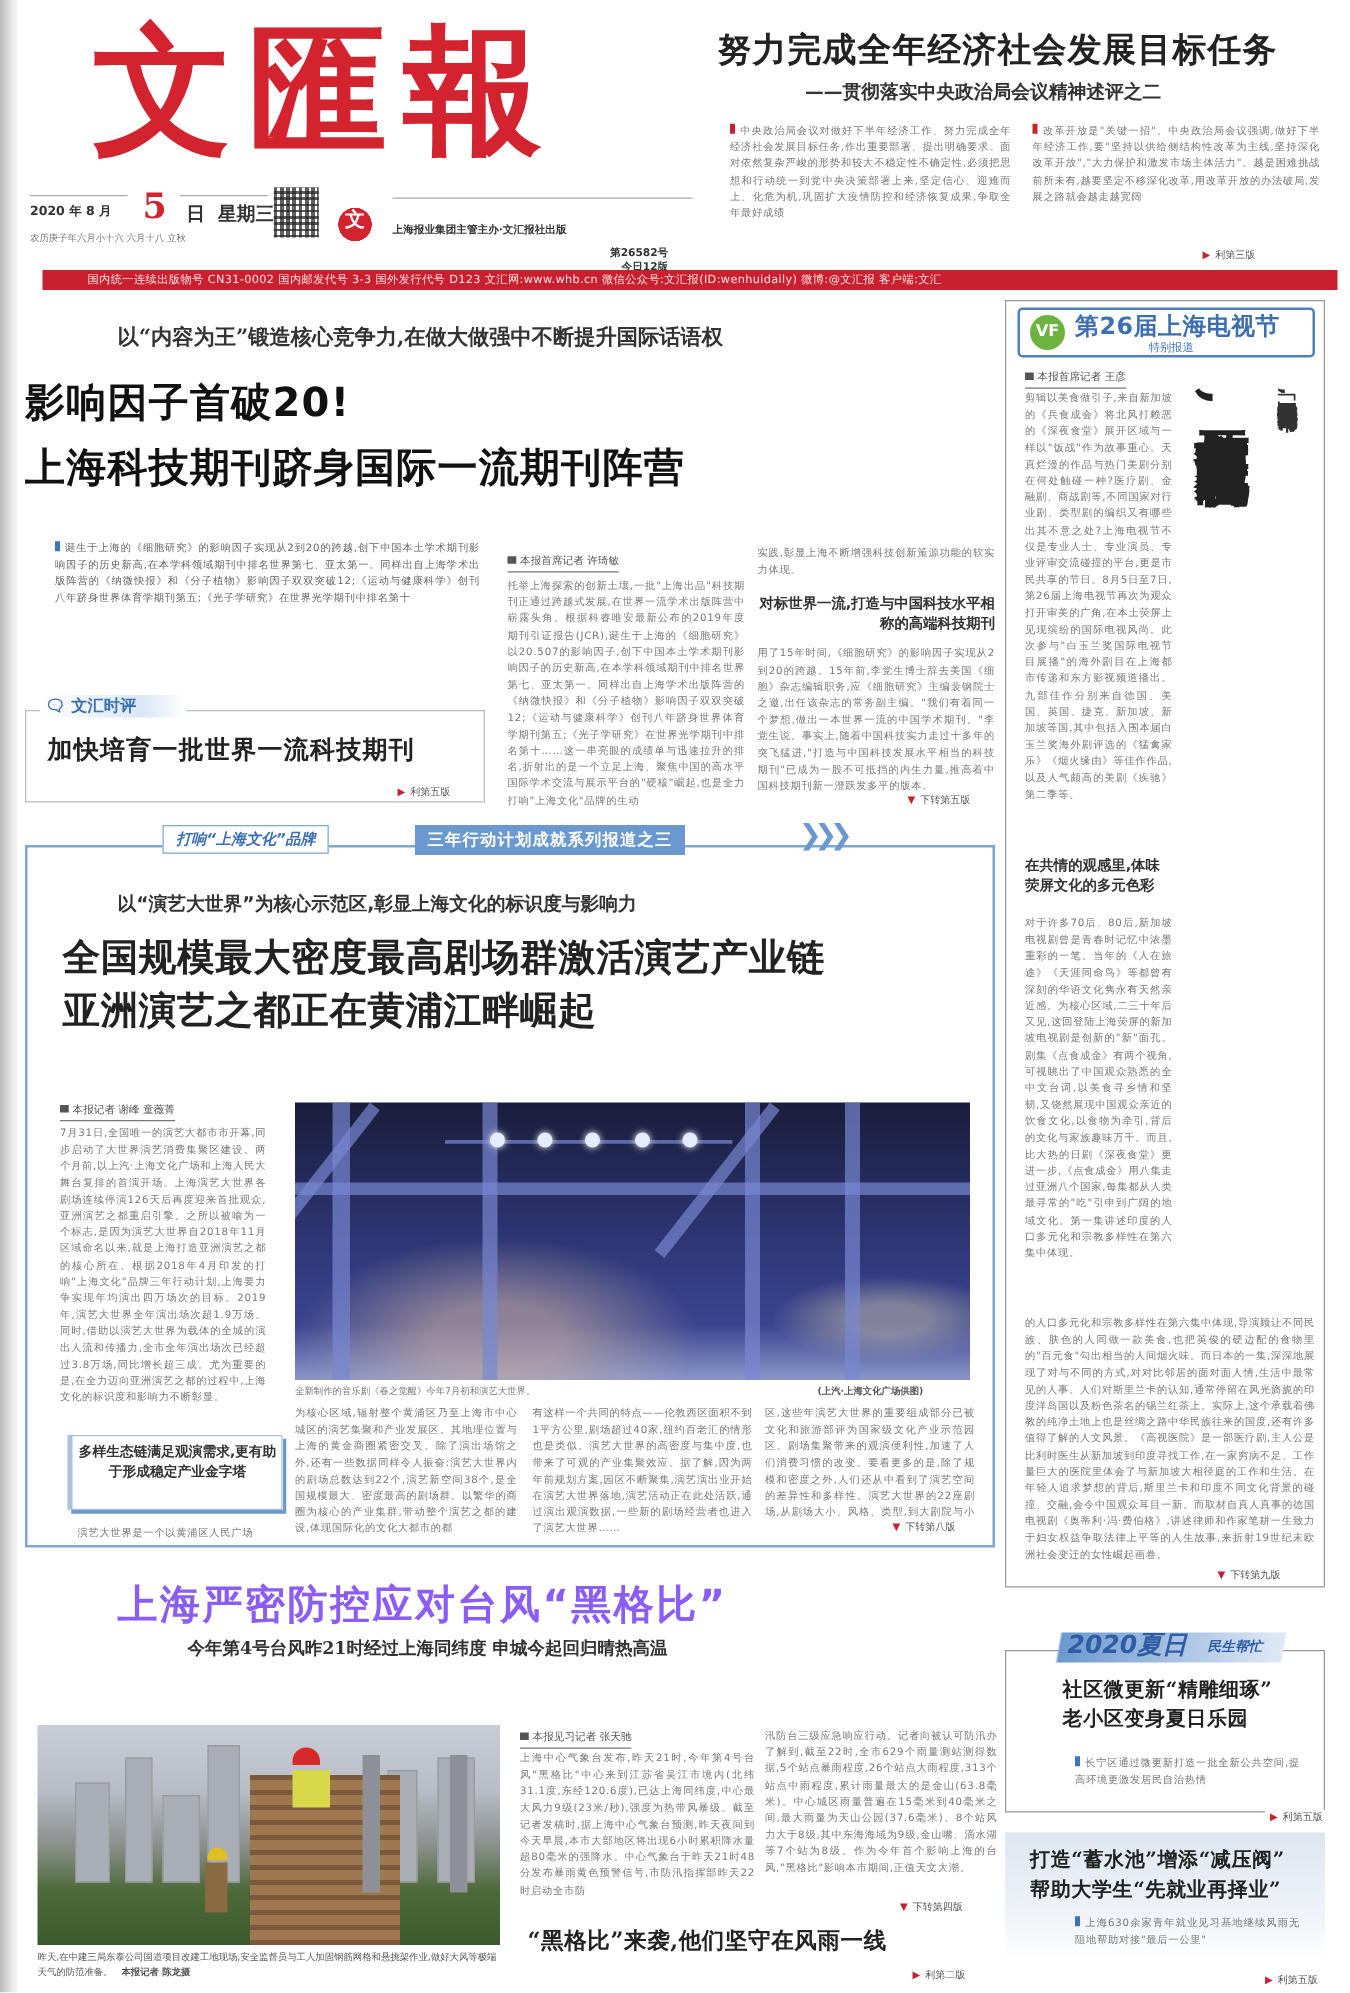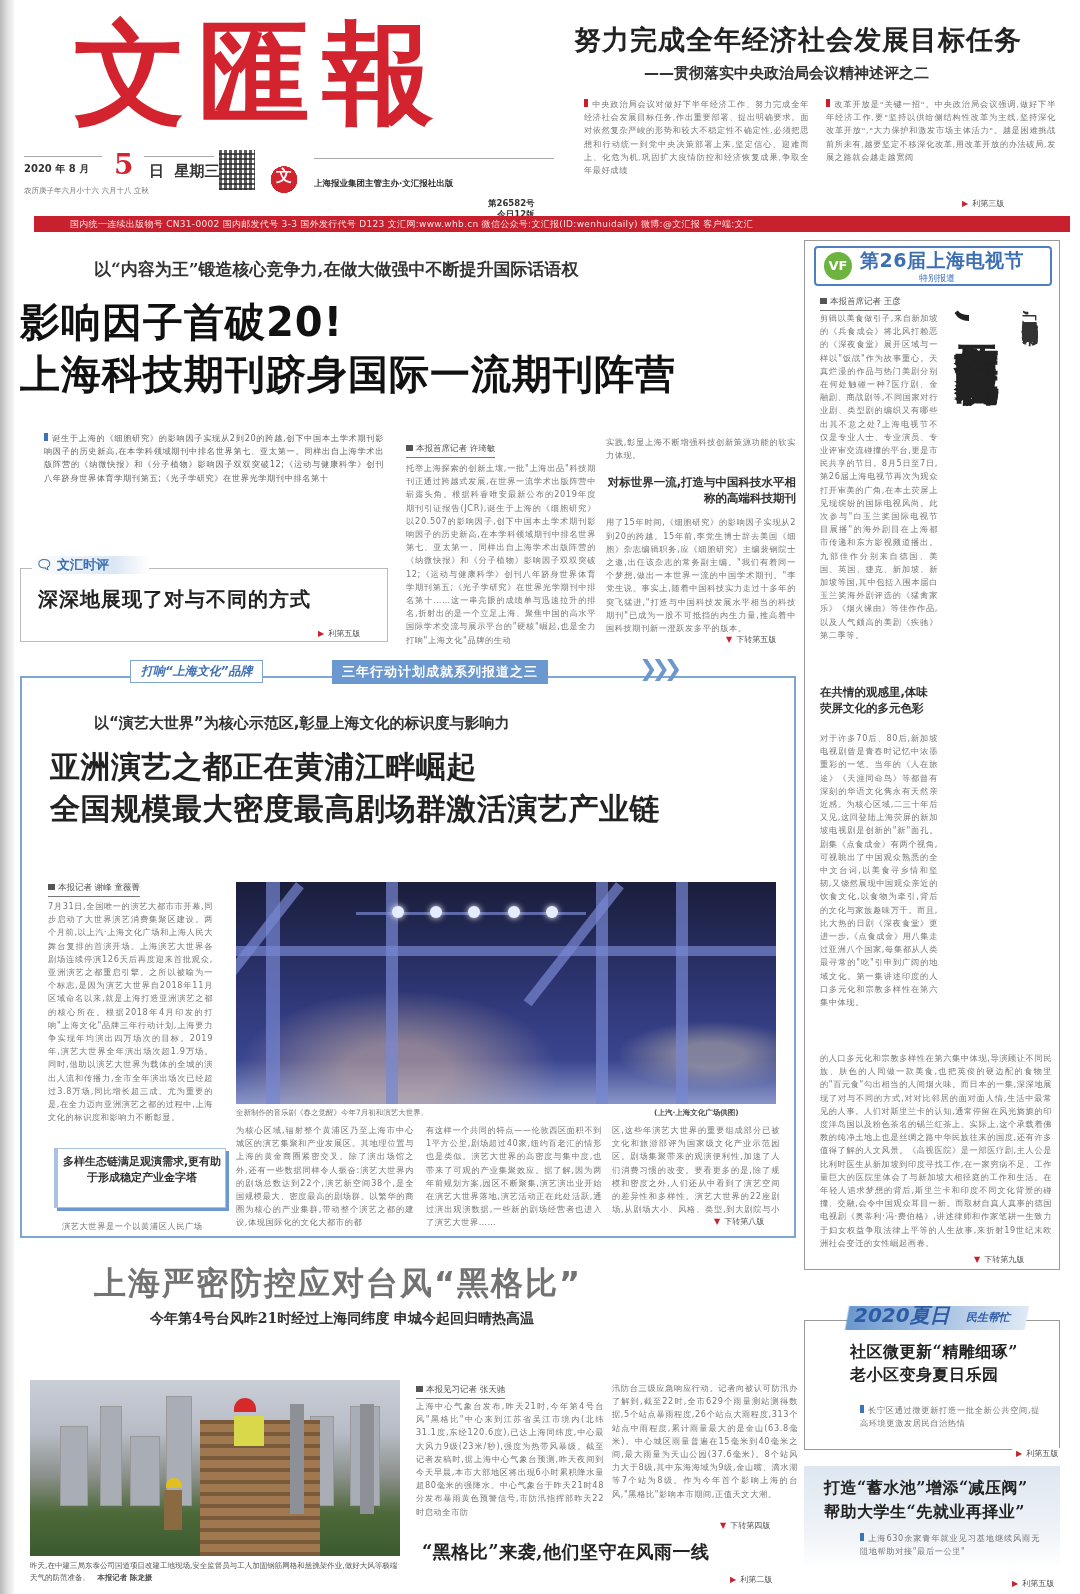--- a/index.html
+++ b/index.html
@@ -42,21 +42,21 @@
   .top-col1 { left: 570px; top: 98px; width: 225px; }
   .top-col2 { left: 812px; top: 98px; width: 230px; }
   .mark-red { display:inline-block; width:4px; height:8px; background:#c8202e; margin-right:4px; }
   .mark-blue { display:inline-block; width:4px; height:8px; background:#3d74b8; margin-right:4px; }
 
   .redbar { left: 20px; top: 216px; width: 1036px; height: 16px; background: #c8202e;
     color: #fbe0e3; font-size: 9px; line-height: 16px; padding-left: 36px; white-space: nowrap; letter-spacing: 0.3px; }
 
   
   .lead-kicker { left: 80px; top: 258px; font-family: "DejaVu Serif", serif; font-size: 17px; font-weight: bold; color:#333; }
-  .lead-h1 { left: 6px; top: 296px; font-size: 40px; font-weight: bold; color: #111; letter-spacing: 1px; line-height: 52px; }
+  .lead-h1 { left: 6px; top: 296px; font-size: 32px; font-weight: bold; color: #111; letter-spacing: 1px; line-height: 52px; }
   .lead-intro { left: 30px; top: 432px; width: 340px; }
   .commentary { left: 6px; top: 568px; width: 368px; height: 74px; border: 1px solid #bbb; }
   .commentary-tab { left: 18px; top: 556px; background: linear-gradient(to right, #fff 0, #dbe6f3 70%, #fff); padding: 0 40px 0 4px;
     font-size: 13px; color: #3a6fb0; font-weight: bold; }
   .commentary-title { left: 24px; top: 586px; font-family: "DejaVu Serif", serif; font-size: 20px; font-weight: bold; color: #222; letter-spacing: 1px; }
   .commentary-jump { left: 304px; top: 628px; }
   .col-mid { left: 392px; top: 436px; width: 190px; }
   .col-right { left: 592px; top: 436px; width: 190px; }
   .subhead-small { font-size: 11.5px; font-weight: bold; color: #333; line-height: 16px; text-align: right; }
 
@@ -94,21 +94,21 @@
   .photo-caption { left: 222px; top: 1108px; font-size: 7.5px; color: #777; }
   .photo-credit { left: 640px; top: 1108px; font-size: 7.5px; color: #555; font-weight:bold; }
   .pull-box { left: 40px; top: 1148px; width: 172px; height: 60px; border: 1px solid #aac1df; border-left: 4px solid #aac1df; box-shadow: 3px 3px 0 #6b98cf; }
   .pull-text { left: 48px; top: 1154px; width: 160px; font-size: 11px; font-weight: bold; color: #333; line-height: 16px; text-align:center;}
   .culture-tail { left: 48px; top: 1220px; width: 170px; }
   .culture-col2 { left: 222px; top: 1124px; width: 178px; }
   .culture-col3 { left: 412px; top: 1124px; width: 176px; }
   .culture-col4 { left: 598px; top: 1124px; width: 168px; }
 
   
-  .ty-h1 { left: 80px; top: 1262px; font-size: 32px; font-weight: bold; color: #737373; letter-spacing: 2px; }
+  .ty-h1 { left: 80px; top: 1262px; font-size: 32px; font-weight: bold; color: #8b5cf6; letter-spacing: 2px; }
   .ty-sub { left: 136px; top: 1310px; font-family: "DejaVu Serif", serif; font-size: 14px; font-weight: bold; color: #333; }
   .ty-photo { left: 16px; top: 1380px; width: 370px; height: 176px; overflow:hidden;
     background: linear-gradient(to bottom, #c8cdd6 0%, #b7bcc6 30%, #8a8f8a 55%, #4e6a3a 75%, #3a5a2e 100%); }
   .building { position:absolute; bottom: 50px; background: #a9adb5; border: 1px solid #999; }
   .ty-caption { left: 16px; top: 1560px; width: 370px; font-size: 7.5px; color: #555; line-height: 12px; }
   .ty-byline { left: 402px; top: 1384px; }
   .ty-col1 { left: 402px; top: 1400px; width: 188px; }
   .ty-col2 { left: 598px; top: 1382px; width: 186px; }
   .ty-jump1 { left: 706px; top: 1520px; }
   .ty-sub2 { left: 408px; top: 1540px; font-family: "DejaVu Serif", serif; font-size: 18px; font-weight: bold; color: #222; letter-spacing: 0.5px; }
@@ -172,21 +172,21 @@
     <div>上海科技期刊跻身国际一流期刊阵营</div>
   </div>
   <div class="abs lead-intro body-text" style="color:#666;">
     <span class="mark-blue"></span><span>诞生于上海的《细胞研究》的影响因子实现从2到20的跨越,创下中国本土学术期刊影响因子的历史新高,在本学科领域期刊中排名世界第七、亚太第一。同样出自上海学术出版阵营的《纳微快报》和《分子植物》影响因子双双突破12;《运动与健康科学》创刊八年跻身世界体育学期刊第五;《光子学研究》在世界光学期刊中排名第十</span>
   </div>
 
   <div class="abs commentary"></div>
   <div class="abs commentary-tab">
     <span>🗨</span> <span>文汇时评</span>
   </div>
-  <div class="abs commentary-title">深深地展现了对与不同的方式</div>
+  <div class="abs commentary-title">加快培育一批世界一流科技期刊</div>
   <div class="abs jump commentary-jump">
     <span class="tri-r">▶</span><span>利第五版</span>
   </div>
 
   <div class="abs col-mid">
     <div class="byline">本报首席记者  许琦敏</div>
     <div class="body-text" style="margin-top:4px;height:190px;overflow:hidden;">托举上海探索的创新土壤,一批"上海出品"科技期刊正通过跨越式发展,在世界一流学术出版阵营中崭露头角。根据科睿唯安最新公布的2019年度期刊引证报告(JCR),诞生于上海的《细胞研究》以20.507的影响因子,创下中国本土学术期刊影响因子的历史新高,在本学科领域期刊中排名世界第七、亚太第一。同样出自上海学术出版阵营的《纳微快报》和《分子植物》影响因子双双突破12;《运动与健康科学》创刊八年跻身世界体育学期刊第五;《光子学研究》在世界光学期刊中排名第十……这一串亮眼的成绩单与迅速拉升的排名,折射出的是一个立足上海、聚焦中国的高水平国际学术交流与展示平台的"硬核"崛起,也是全力打响"上海文化"品牌的生动</div>
   </div>
   <div class="abs col-right">
     <div class="body-text">实践,彰显上海不断增强科技创新策源功能的软实力体现。</div>
@@ -212,22 +212,22 @@
   <div class="abs jump tv-jump">
     <span class="tri-d">▼</span><span>下转第九版</span>
   </div>
 
   <div class="abs culture-box"></div>
   <div class="abs culture-tab-a">打响“上海文化”品牌</div>
   <div class="abs culture-tab-b">三年行动计划成就系列报道之三</div>
   <div class="abs culture-chev">❯❯❯</div>
   <div class="abs culture-kicker">以“演艺大世界”为核心示范区,彰显上海文化的标识度与影响力</div>
   <div class="abs culture-h1">
+    <div>全国规模最大密度最高剧场群激活演艺产业链</div>
     <div>亚洲演艺之都正在黄浦江畔崛起</div>
-    <div>全国规模最大密度最高剧场群激活演艺产业链</div>
   </div>
   <div class="abs culture-byline byline">本报记者  谢峰  童薇菁</div>
   <div class="abs culture-col1 body-text" style="height:238px;overflow:hidden;">7月31日,全国唯一的演艺大都市市开幕,同步启动了大世界演艺消费集聚区建设。两个月前,以上汽·上海文化广场和上海人民大舞台复排的首演开场。上海演艺大世界各剧场连续停演126天后再度迎来首批观众,亚洲演艺之都重启引擎。之所以被喻为一个标志,是因为演艺大世界自2018年11月区域命名以来,就是上海打造亚洲演艺之都的核心所在。根据2018年4月印发的打响"上海文化"品牌三年行动计划,上海要力争实现年均演出四万场次的目标。2019年,演艺大世界全年演出场次超1.9万场。同时,借助以演艺大世界为载体的全城的演出人流和传播力,全市全年演出场次已经超过3.8万场,同比增长超三成。尤为重要的是,在全力迈向亚洲演艺之都的过程中,上海文化的标识度和影响力不断彰显。</div>
 
   <div class="abs photo-stage">
     <div class="stage-beam" style="left:30px;top:0;width:14px;height:222px;"></div>
     <div class="stage-beam" style="left:150px;top:0;width:12px;height:222px;"></div>
     <div class="stage-beam" style="left:0;top:64px;width:540px;height:10px;"></div>
     <div class="stage-beam" style="left:360px;top:0;width:12px;height:222px;"></div>
     <div class="stage-beam" style="left:440px;top:0;width:12px;height:222px;"></div>

